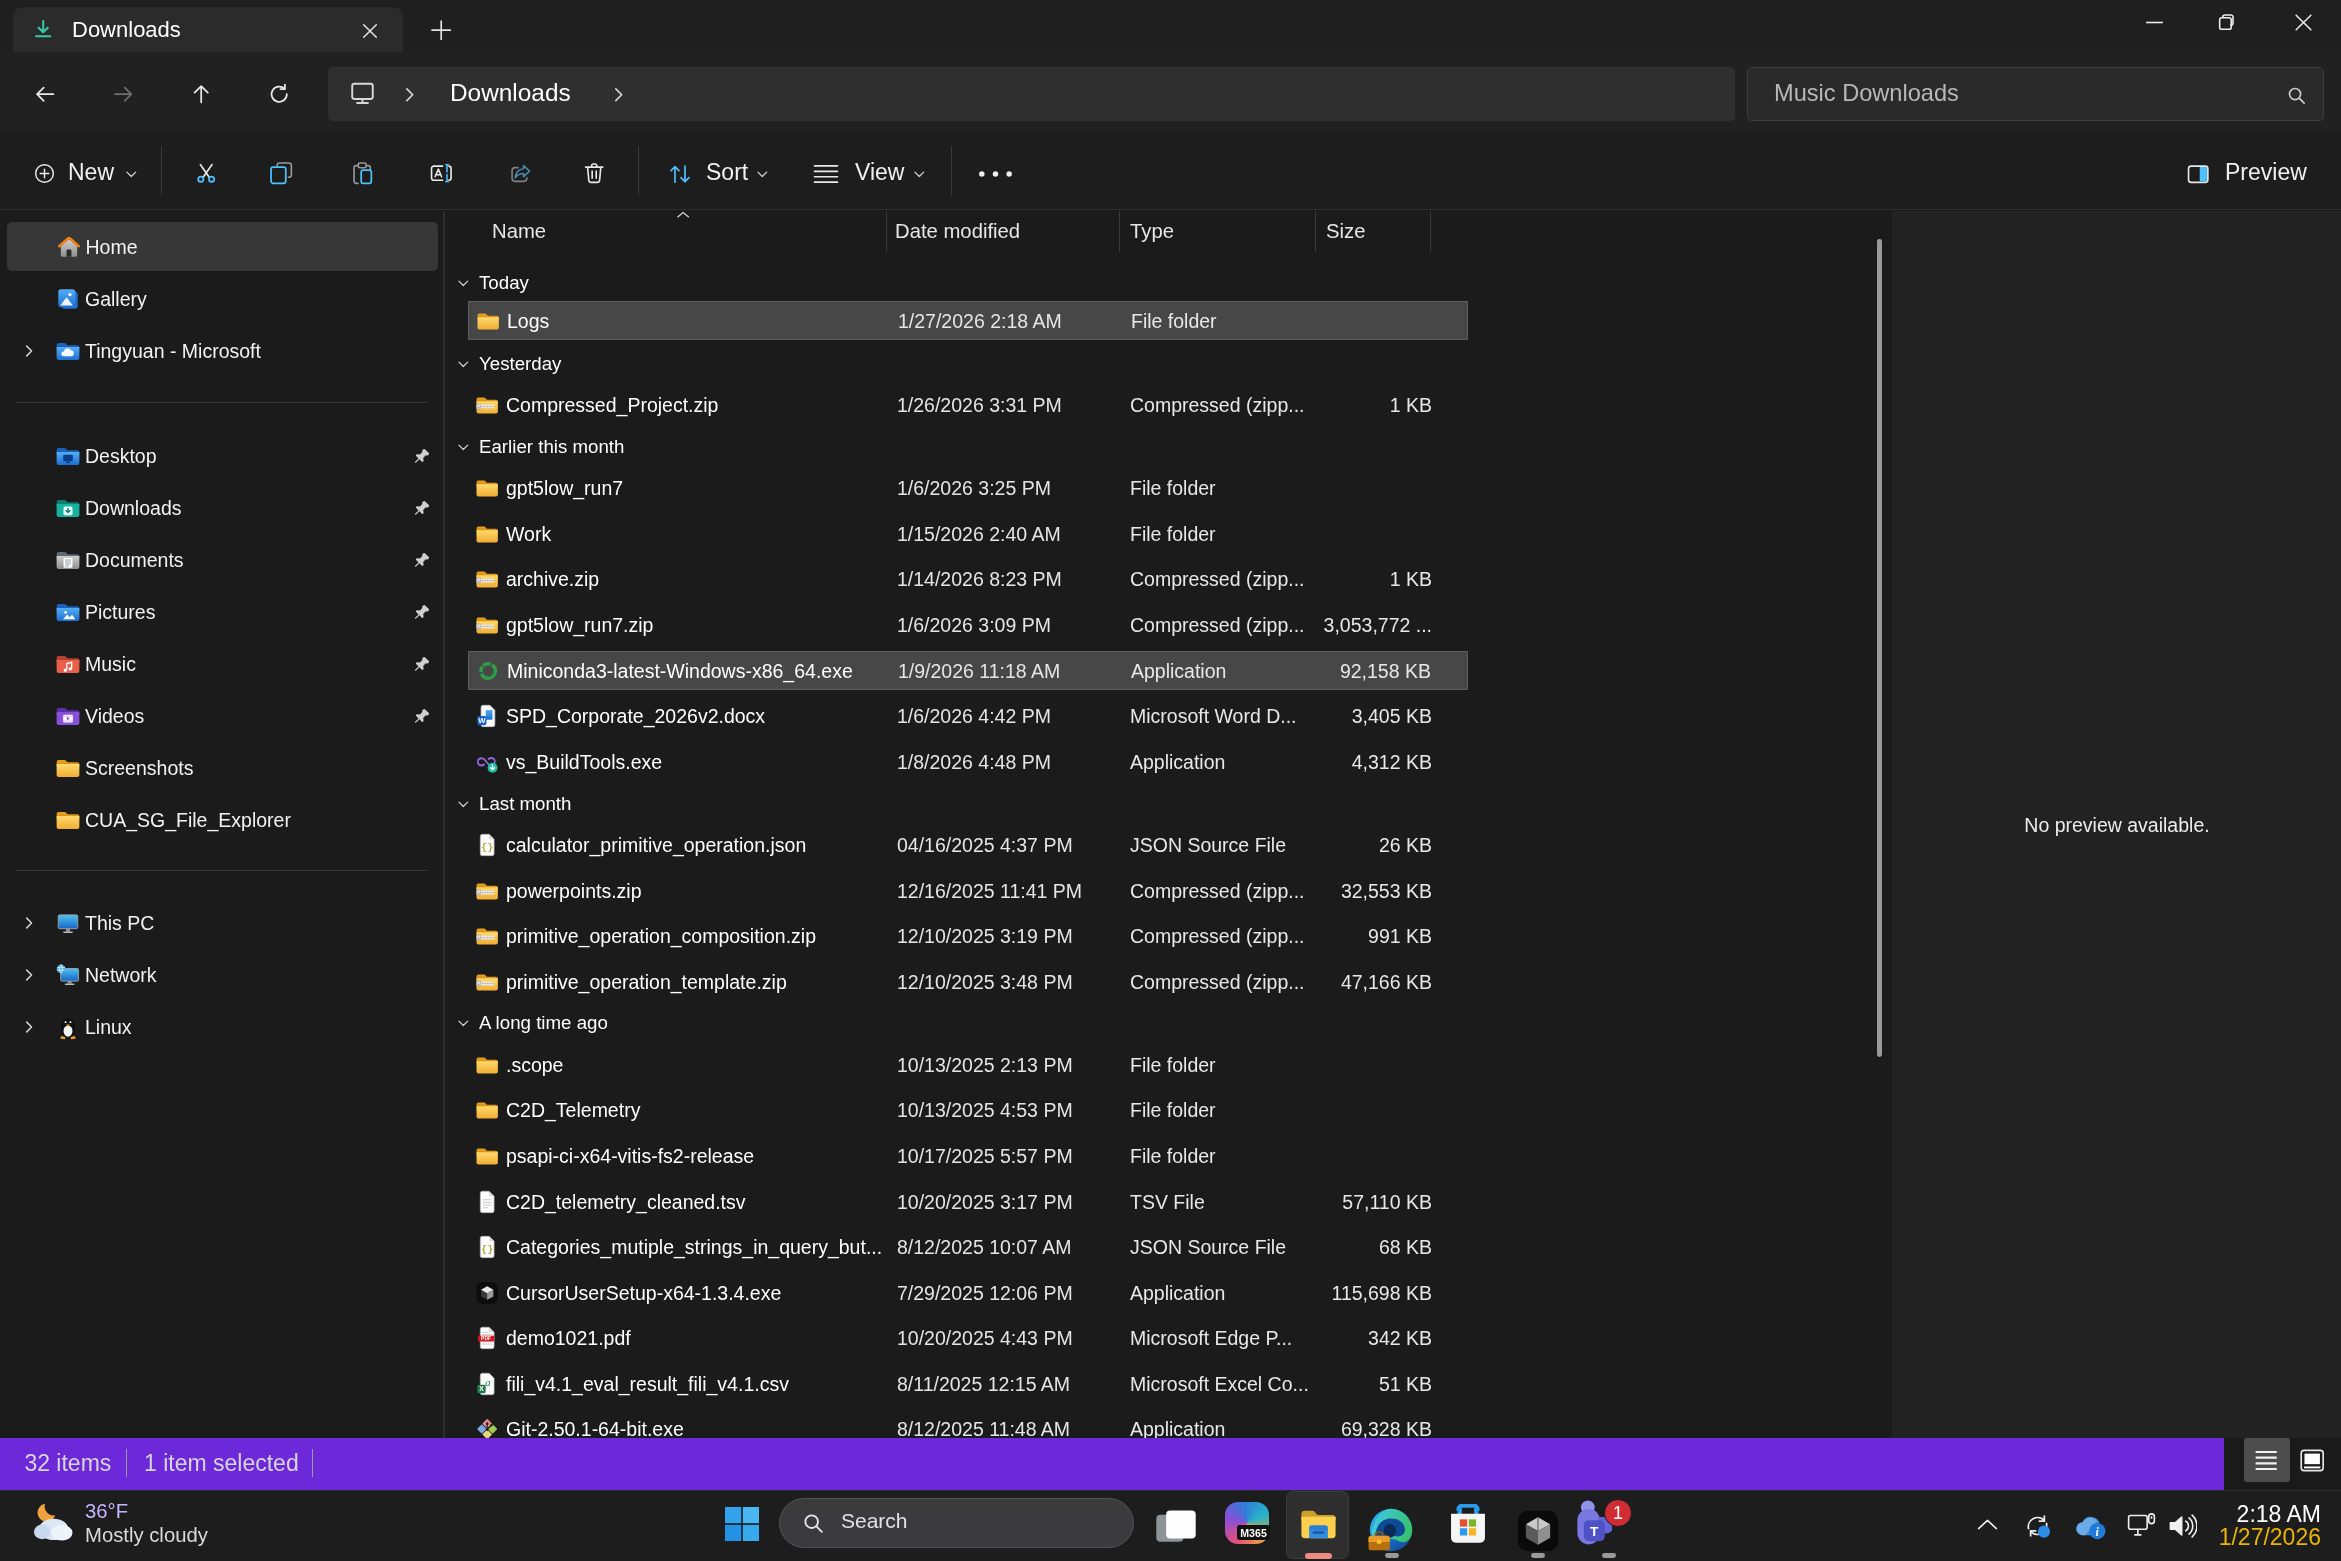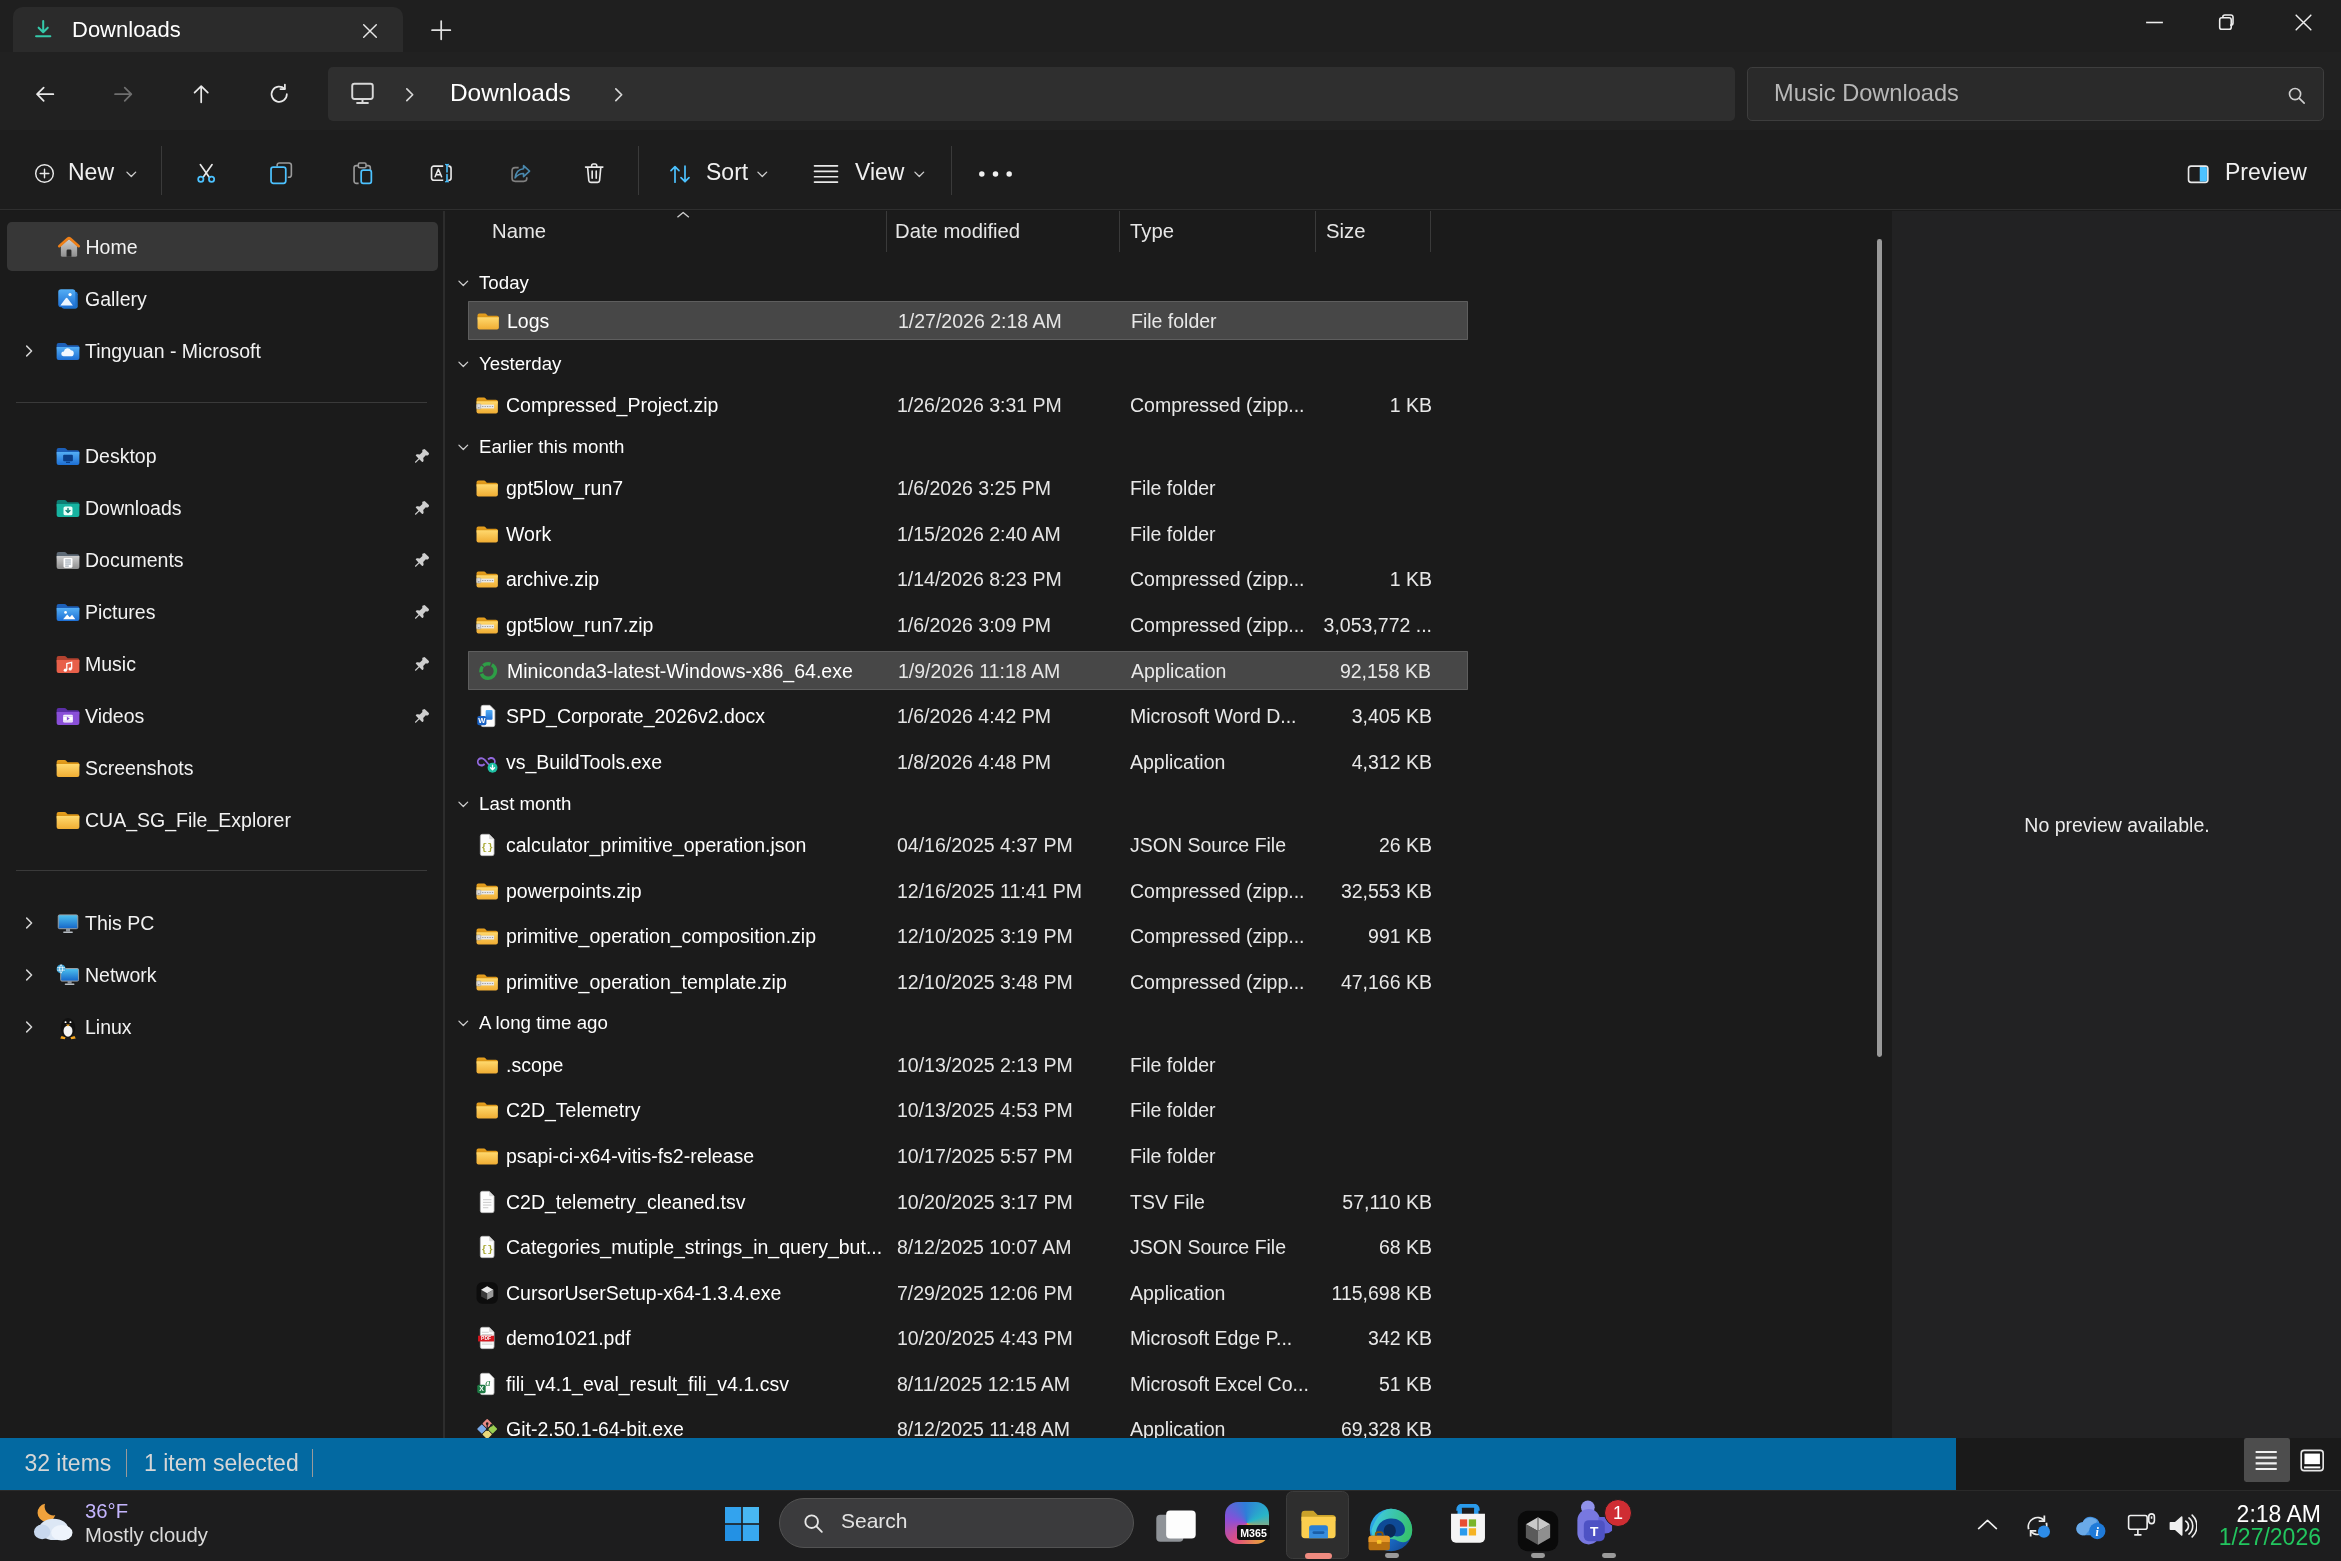--- a/index.html
+++ b/index.html
@@ -29,21 +29,21 @@
 .frow{position:absolute;left:468px;width:1000px;height:39px}
 .frow.sel{background:#474747;border:0.8px solid #5e5e5e;border-radius:0.8px}
 .frow .fic{position:absolute;left:7.3px;top:50%;transform:translateY(-50%);width:24.4px;height:24.4px}
 .frow .nm{position:absolute;left:38px;top:50%;transform:translateY(-50%);font-size:19.5px;color:#fff;white-space:nowrap}
 .frow .dt{position:absolute;left:429px;top:50%;transform:translateY(-50%);font-size:19.5px;color:#e5e5e5;white-space:nowrap}
 .frow .tp{position:absolute;left:662px;top:50%;transform:translateY(-50%);font-size:19.5px;color:#e8e8e8;white-space:nowrap}
 .frow .sz{position:absolute;right:36px;top:50%;transform:translateY(-50%);font-size:19.5px;color:#e8e8e8;white-space:nowrap}
 .colh{position:absolute;top:220px;font-size:20.3px;color:#e6e6e6}
 .colsep{position:absolute;top:211px;width:0.8px;height:41px;background:#3a3a3a}
 
-#statusbar{position:absolute;left:0;top:1438px;width:1956px;height:52px;background:#0369a1}
+#statusbar{position:absolute;left:0;top:1438px;width:2224px;height:52px;background:#6d28d9}
 
 #taskbar{position:absolute;left:0;top:1490px;width:2342px;height:72px;background:#1d1d1e;border-top:0.8px solid #2a2a2a}
 </style></head>
 <body>
 <div id="titlebar"></div>
 <div id="tab">
   <svg class="abs" style="left:18px;top:10.6px" width="24.4" height="24.4" viewBox="0 0 24 24" fill="none" stroke="#35c9aa" stroke-width="2" stroke-linecap="round" stroke-linejoin="round">
       <path d="M12 4v10M7.5 10.5 12 15l4.5-4.5"></path>
       <path d="M5 19h14"></path>
     </svg>
@@ -830,15 +830,15 @@
     <rect x="27" y="2" width="7" height="12" rx="3.5"></rect>
     <path d="M30.5 5v3"></path>
   </svg>
   <svg class="abs" style="left:2168px;top:21px" width="29" height="28" viewBox="0 0 36 34" fill="none" stroke="#f0f0f0" stroke-width="2" stroke-linejoin="round">
     <path d="M3 13v8h6l8 7V6l-8 7z" fill="#f0f0f0"></path>
     <path d="M22 11a7 7 0 0 1 0 12" stroke-linecap="round"></path>
     <path d="M26 7a13 13 0 0 1 0 20" stroke-linecap="round"></path>
     <path d="M30 3.5a18.5 18.5 0 0 1 0 27" stroke-linecap="round"></path>
   </svg>
   <span class="abs" style="right:21px;top:9.8px;font-size:23px;color:#fff;text-align:right">2:18 AM</span>
-  <span class="abs" style="right:21px;top:33px;font-size:23px;color:#22c55e;text-align:left">1/27/2026</span>
+  <span class="abs" style="right:21px;top:33px;font-size:23px;color:#eab308;text-align:left">1/27/2026</span>
 </div>
 
 
 </body></html>

